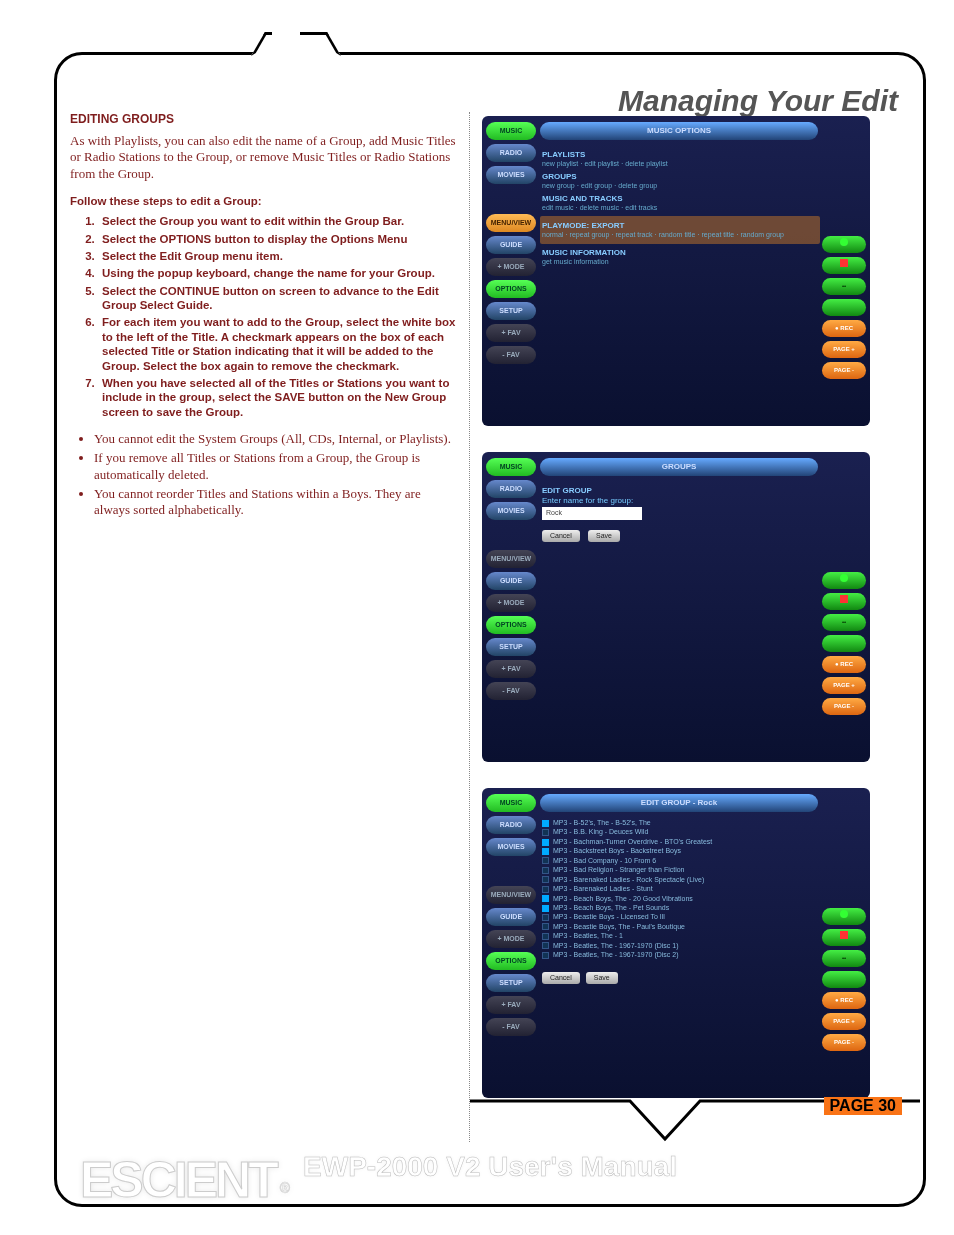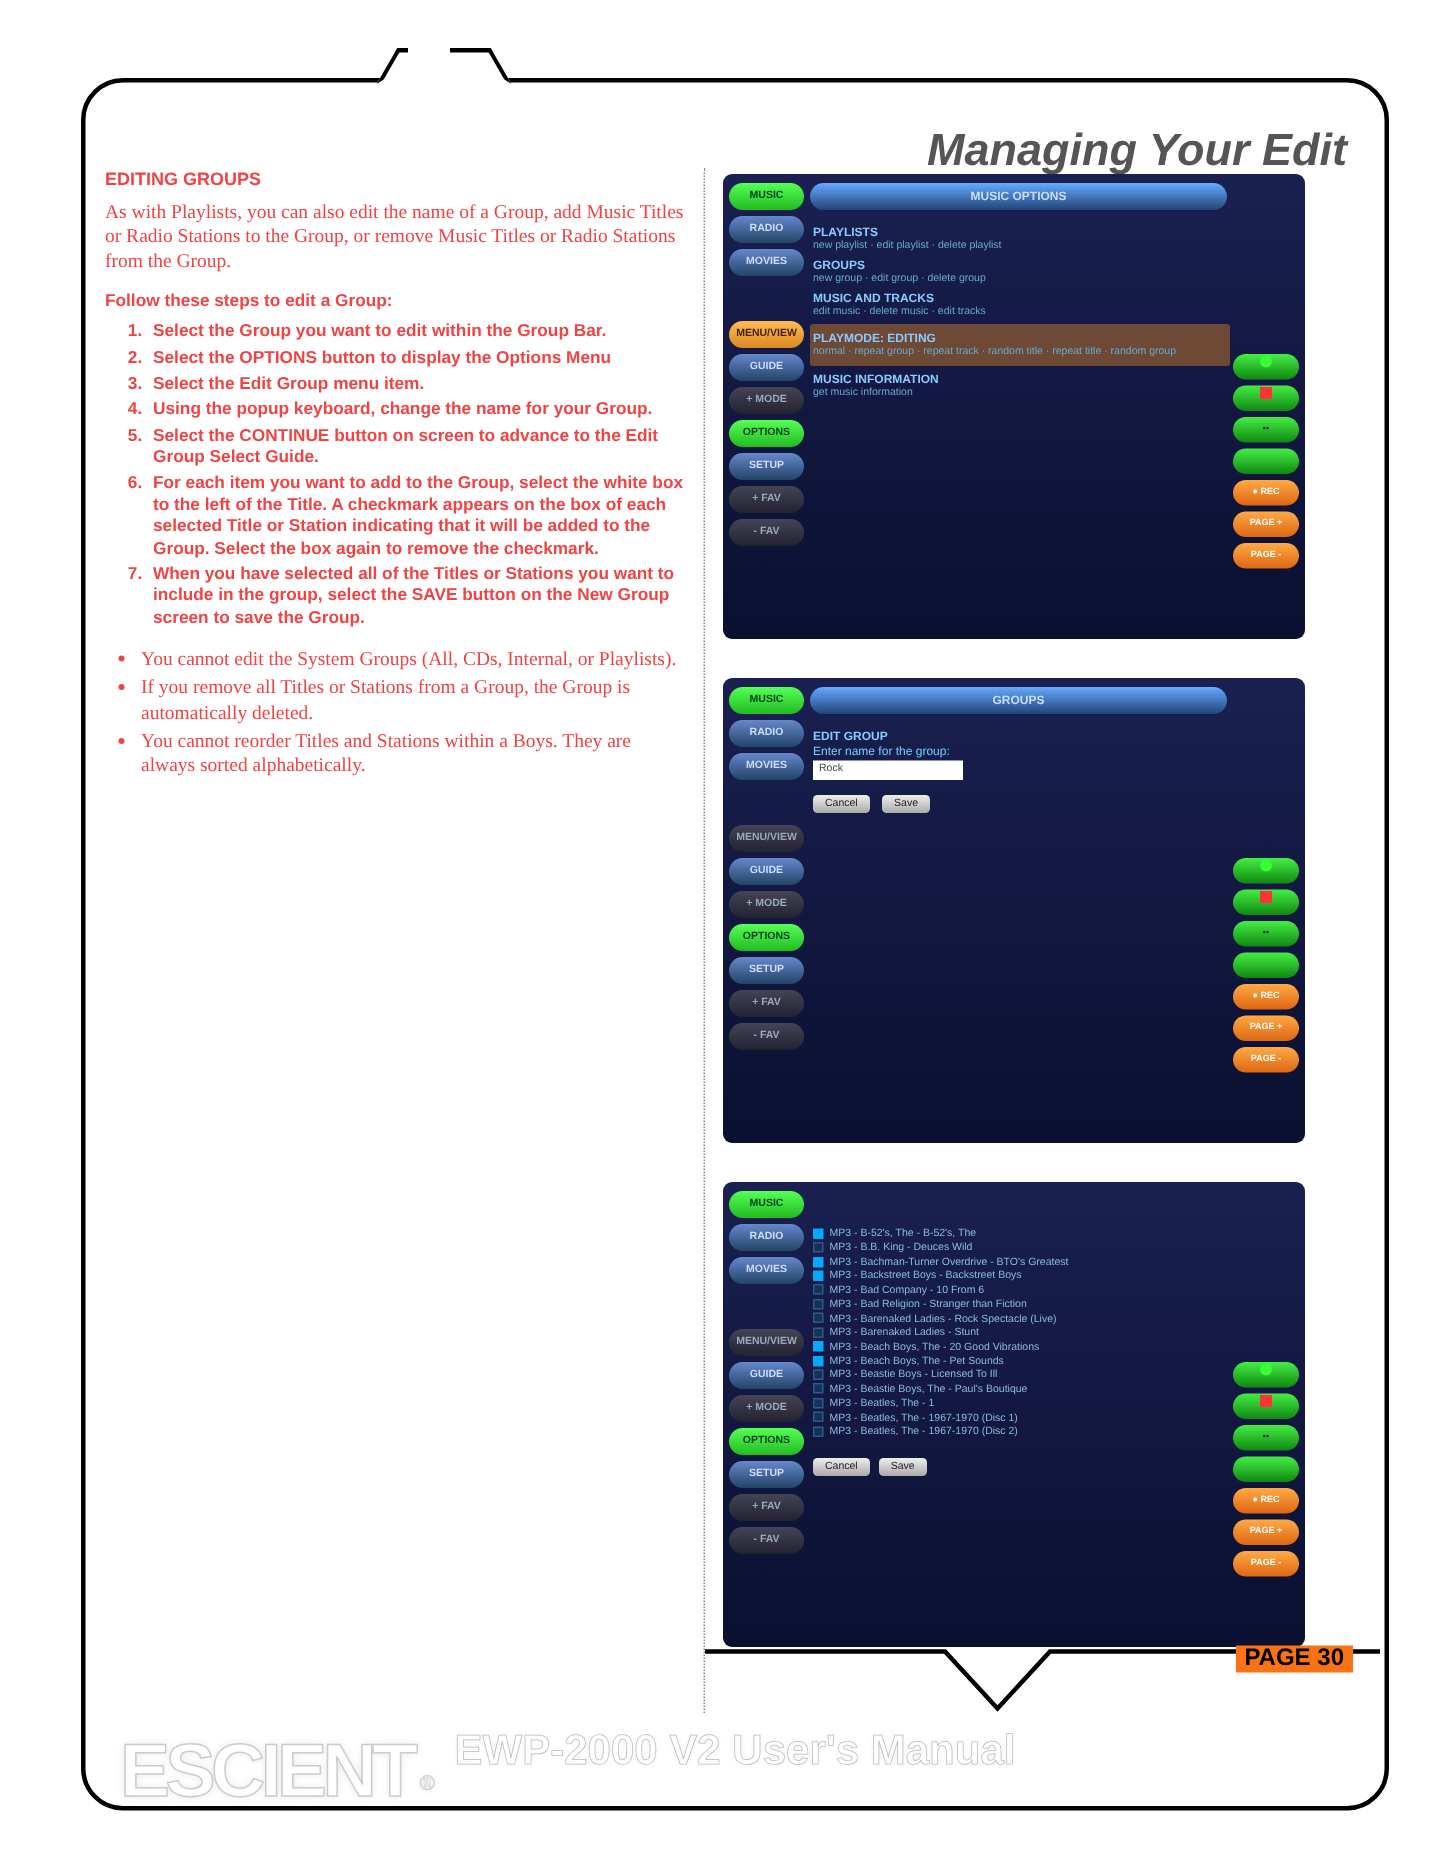--- a/index.html
+++ b/index.html
@@ -2,21 +2,21 @@
 <html><head>
 <meta charset="utf-8">
 <style>
   * { box-sizing: border-box; margin: 0; padding: 0; }
   body { background: #fff; font-family: "Times New Roman", serif; width: 954px; height: 1235px; position: relative; }
   .page-frame { position: absolute; top: 52px; left: 54px; right: 28px; bottom: 28px; border: 3px solid #000; border-radius: 28px; }
   .tab-notch { position: absolute; top: 32px; left: 258px; width: 52px; height: 24px; border: 3px solid #000; border-bottom: 3px solid #fff; background: #fff; transform: skewX(-30deg); }
   .tab-notch2 { position: absolute; top: 32px; left: 282px; width: 52px; height: 24px; border: 3px solid #000; border-bottom: 3px solid #fff; border-left: none; background: #fff; transform: skewX(30deg); }
   .notch-top { position: absolute; top: 30px; left: 272px; width: 28px; height: 6px; background: #fff; }
   .page-title { position: absolute; top: 84px; right: 56px; font-family: Arial, sans-serif; font-style: italic; font-weight: bold; font-size: 30px; color: #555; }
-  .content { position: absolute; top: 112px; left: 70px; width: 400px; font-size: 13px; line-height: 1.25; color: #ef4444; border-right: 1px dotted #888; padding-right: 10px; height: 1030px; }
+  .content { position: absolute; top: 112px; left: 70px; width: 400px; font-size: 13px; line-height: 1.25; color: #7f1d1d; border-right: 1px dotted #888; padding-right: 10px; height: 1030px; }
   .section-head { font-family: Arial, sans-serif; font-weight: bold; font-size: 12px; margin-bottom: 6px; }
   .para { margin-bottom: 12px; }
   .bold-instr { font-family: Arial, sans-serif; font-weight: bold; font-size: 11.5px; margin-bottom: 6px; }
   ol { margin-left: 28px; margin-bottom: 12px; }
   ol li { font-family: Arial, sans-serif; font-weight: bold; font-size: 11.5px; margin-bottom: 3px; padding-left: 4px; }
   ul.notes { margin-left: 24px; list-style: disc; }
   ul.notes li { font-family: "Times New Roman", serif; font-size: 13px; margin-bottom: 3px; font-weight: normal; }
   .screens { position: absolute; top: 116px; right: 44px; width: 428px; }
   .screen { width: 388px; height: 310px; background: linear-gradient(180deg, #1a2050 0%, #0a1030 100%); border-radius: 6px; margin-bottom: 26px; position: relative; overflow: hidden; font-family: Arial, sans-serif; }
   .nav-col { position: absolute; left: 4px; top: 6px; width: 50px; display: flex; flex-direction: column; gap: 4px; }
@@ -91,21 +91,21 @@
       <div class="nav-btn nb-hl">MENU/VIEW</div>
       <div class="nav-btn nb-blue">GUIDE</div>
       <div class="nav-btn nb-dark">+ MODE</div>
       <div class="nav-btn nb-green">OPTIONS</div>
       <div class="nav-btn nb-blue">SETUP</div>
       <div class="nav-btn nb-dark">+ FAV</div>
       <div class="nav-btn nb-dark">- FAV</div>
     </div>
     <div class="title-pill">MUSIC OPTIONS</div>
     <div class="panel-text" id="panel1"><span><span class="hdr">PLAYLISTS</span><span class="sub">new playlist · edit playlist · delete playlist</span></span><span><span class="hdr">GROUPS</span><span class="sub">new group · edit group · delete group</span></span><span><span class="hdr">MUSIC AND TRACKS</span><span class="sub">edit music · delete music · edit tracks</span></span><span class="hl-row">
-          <span class="hdr">PLAYMODE: EDITING</span>
+          <span class="hdr">PLAYMODE: EXPORT</span>
           <span class="sub">normal · repeat group · repeat track · random title · repeat title · random group</span>
         </span><span><span class="hdr">MUSIC INFORMATION</span><span class="sub">get music information</span></span></div>
     <div class="right-col">
       <div class="rbtn rbtn-grn"><span class="green-dot" style="position:static;display:inline-block"></span></div>
       <div class="rbtn rbtn-grn"><span class="red-sq" style="position:static;display:inline-block"></span></div>
       <div class="rbtn rbtn-grn">••</div>
       <div class="rbtn rbtn-grn"></div>
       <div class="rbtn rbtn-org">● REC</div>
       <div class="rbtn rbtn-org">PAGE +</div>
       <div class="rbtn rbtn-org">PAGE -</div>
@@ -152,20 +152,21 @@
       <div class="nav-btn nb-blue">MOVIES</div>
       <div style="height:22px"></div>
       <div class="nav-btn nb-dark">MENU/VIEW</div>
       <div class="nav-btn nb-blue">GUIDE</div>
       <div class="nav-btn nb-dark">+ MODE</div>
       <div class="nav-btn nb-green">OPTIONS</div>
       <div class="nav-btn nb-blue">SETUP</div>
       <div class="nav-btn nb-dark">+ FAV</div>
       <div class="nav-btn nb-dark">- FAV</div>
     </div>
+    <div class="title-pill">EDIT GROUP - Rock</div>
     <div class="panel-text track-list" id="panel3">
         <span class="row"><span class="chk"></span>MP3 - B-52's, The - B-52's, The</span>
         <span class="row"><span class="unchk"></span>MP3 - B.B. King - Deuces Wild</span>
         <span class="row"><span class="chk"></span>MP3 - Bachman-Turner Overdrive - BTO's Greatest</span>
         <span class="row"><span class="chk"></span>MP3 - Backstreet Boys - Backstreet Boys</span>
         <span class="row"><span class="unchk"></span>MP3 - Bad Company - 10 From 6</span>
         <span class="row"><span class="unchk"></span>MP3 - Bad Religion - Stranger than Fiction</span>
         <span class="row"><span class="unchk"></span>MP3 - Barenaked Ladies - Rock Spectacle (Live)</span>
         <span class="row"><span class="unchk"></span>MP3 - Barenaked Ladies - Stunt</span>
         <span class="row"><span class="chk"></span>MP3 - Beach Boys, The - 20 Good Vibrations</span>

